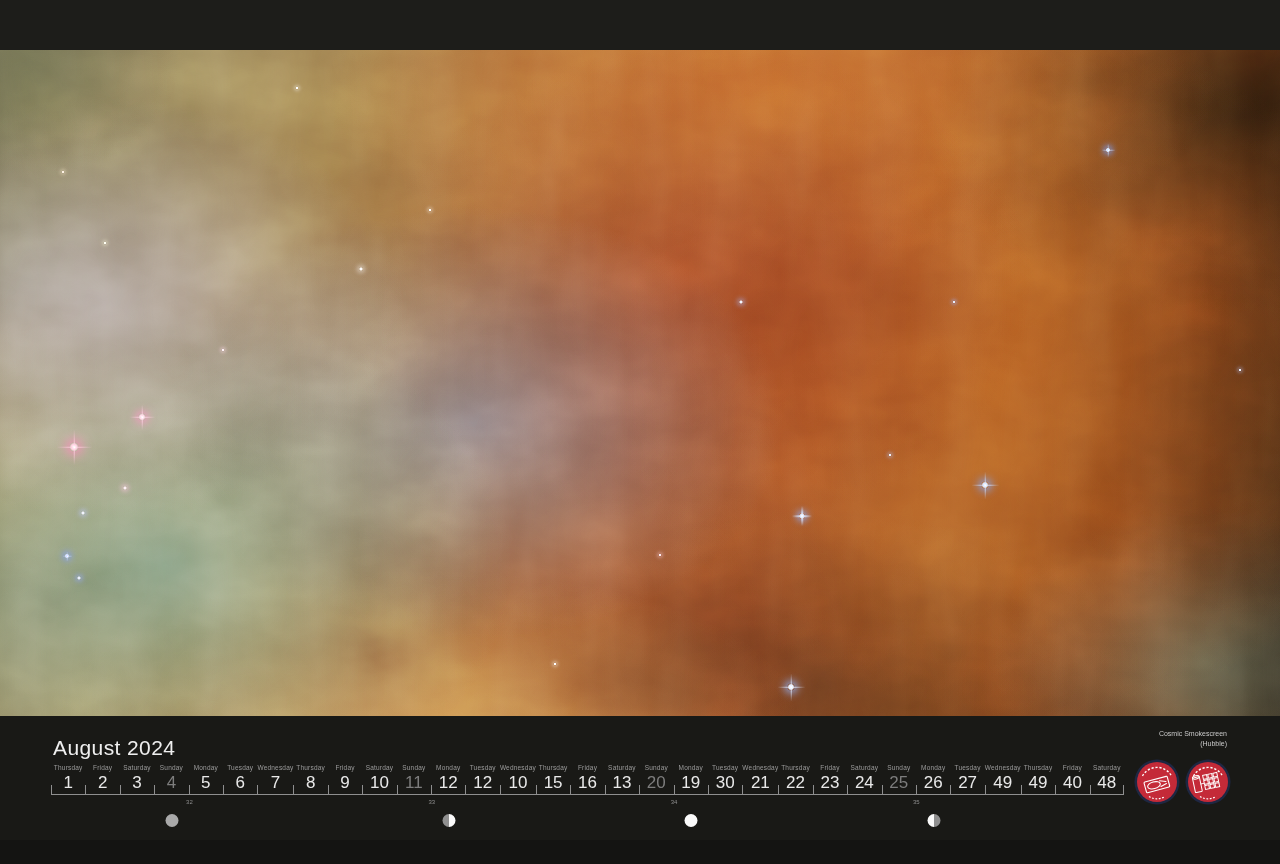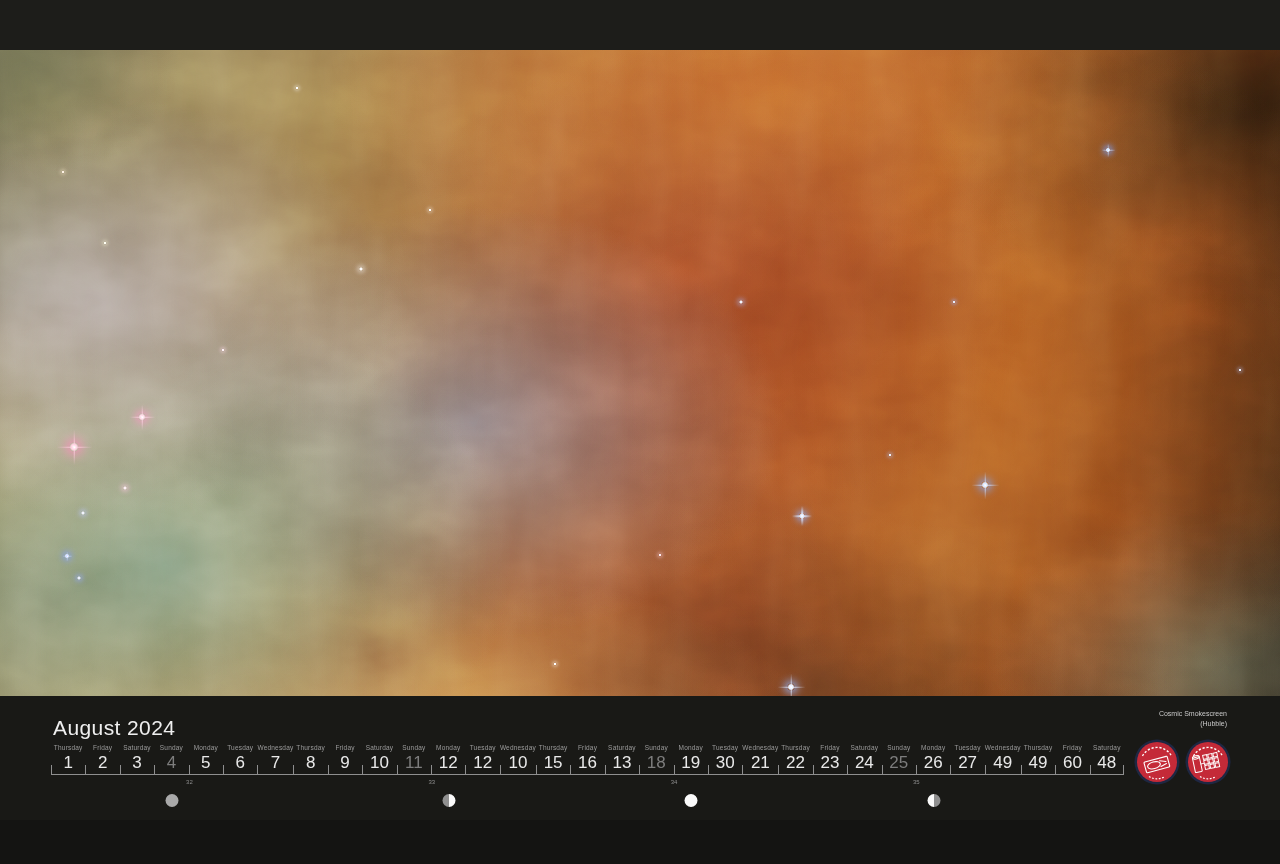--- a/index.html
+++ b/index.html
@@ -31,21 +31,21 @@
   .tex.coarse{mix-blend-mode:overlay;opacity:.55;}
   .tex.fine{mix-blend-mode:soft-light;opacity:.45;}
   .stars-layer{position:absolute;inset:0;}
   .star{position:absolute;border-radius:50%;transform:translate(-50%,-50%);
     background:radial-gradient(circle,#fff 0%,var(--c) 45%,rgba(0,0,0,0) 72%);}
   .spike{position:absolute;left:50%;top:50%;transform:translate(-50%,-50%);opacity:.9;display:block;}
   .spike.v{width:1.5px;background:linear-gradient(to bottom,transparent,var(--c) 42%,#fff 50%,var(--c) 58%,transparent);}
   .spike.h{height:1.5px;background:linear-gradient(to right,transparent,var(--c) 42%,#fff 50%,var(--c) 58%,transparent);}
 
   
-  .footer{position:absolute;top:696px;left:0;width:1280px;height:124px;background:#191916;}
+  .footer{position:absolute;top:716px;left:0;width:1280px;height:124px;background:#191916;}
   .title{position:absolute;left:53px;top:20px;font-size:21px;color:#efefef;letter-spacing:.4px;}
   .caption{position:absolute;right:53px;top:13px;text-align:right;font-size:7px;line-height:1.45;color:#c9c9c9;}
 
   .strip{position:absolute;left:51px;top:48px;width:1073px;}
   .weekrow{display:flex;position:relative;border-bottom:1px solid #8f8f8f;}
   .weekrow::after{content:'';position:absolute;right:0;bottom:0;width:1px;height:9px;background:#8f8f8f;}
   .day{flex:1;position:relative;text-align:center;padding-bottom:2px;}
   .day::before{content:'';position:absolute;left:0;bottom:0;width:1px;height:9px;background:#8f8f8f;}
   .wd{display:block;font-size:6.5px;color:#9b9b9b;margin-bottom:2px;letter-spacing:.2px;}
   .num{display:block;font-size:17px;line-height:19px;color:#e9e9e9;}
@@ -204,21 +204,21 @@
           <div class="day">
             <span class="wd">Friday</span>
             <span class="num">16</span>
           </div>
           <div class="day">
             <span class="wd">Saturday</span>
             <span class="num">13</span>
           </div>
           <div class="day dim">
             <span class="wd">Sunday</span>
-            <span class="num">18</span>
+            <span class="num">20</span>
           </div>
           <div class="day">
             <span class="wd">Monday</span>
             <span class="num">19</span>
           </div>
           <div class="day">
             <span class="wd">Tuesday</span>
             <span class="num">30</span>
           </div>
           <div class="day">
@@ -252,21 +252,21 @@
           <div class="day">
             <span class="wd">Wednesday</span>
             <span class="num">49</span>
           </div>
           <div class="day">
             <span class="wd">Thursday</span>
             <span class="num">49</span>
           </div>
           <div class="day">
             <span class="wd">Friday</span>
-            <span class="num">60</span>
+            <span class="num">40</span>
           </div>
           <div class="day">
             <span class="wd">Saturday</span>
             <span class="num">48</span>
           </div>
         </div>
       <div class="subrow" id="subrow">
           <span class="wk" style="left: 12.9032%;">32</span>
           <span class="wk" style="left: 35.4839%;">33</span>
           <span class="wk" style="left: 58.0645%;">34</span>

